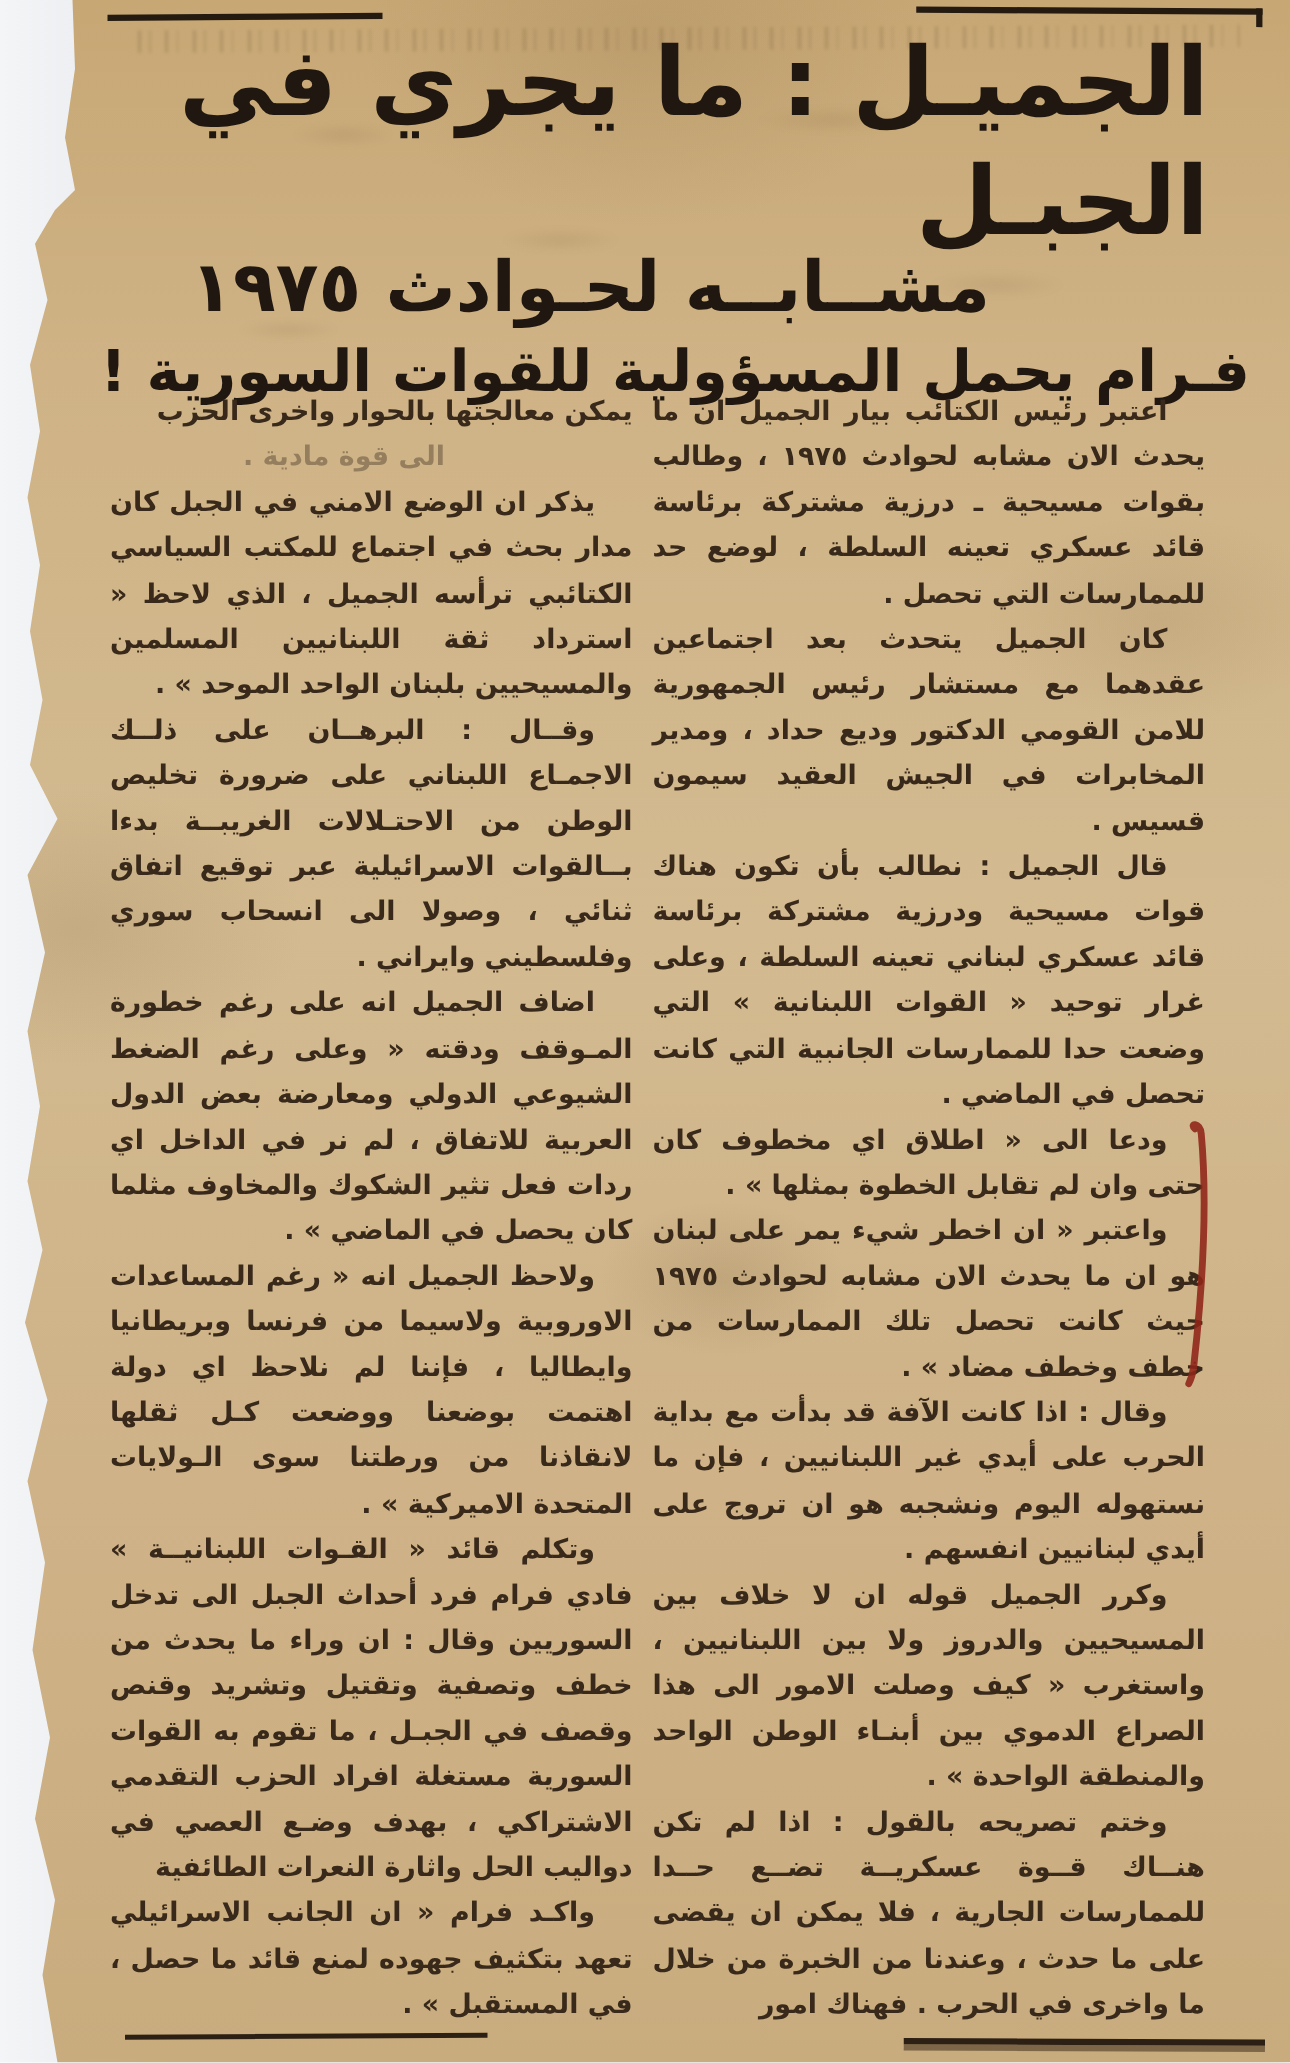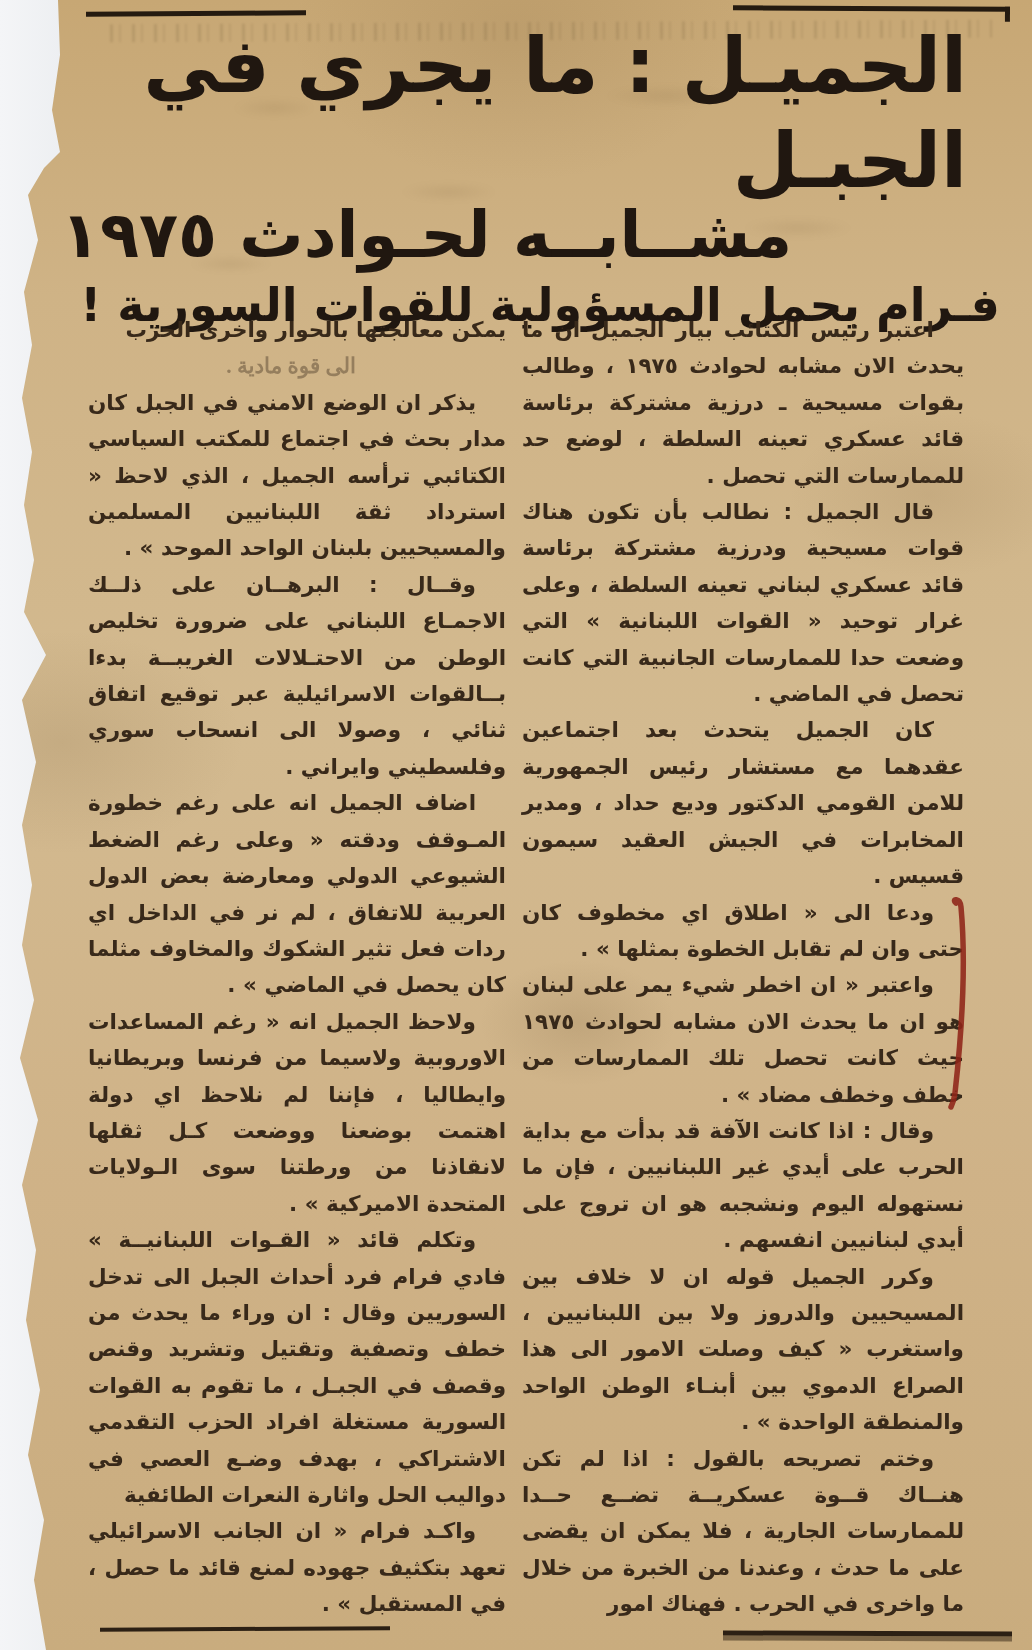--- a/index.html
+++ b/index.html
@@ -36,30 +36,30 @@
     background:repeating-linear-gradient(90deg, rgba(90,70,40,.55) 0 3px, transparent 3px 9px, rgba(90,70,40,.4) 9px 11px, transparent 11px 22px);}
   .ghost-blot{position:absolute;top:60px;left:100px;right:60px;height:240px;opacity:.11;filter:blur(3px);
     background:
       radial-gradient(60px 14px at 20% 20%, #6a4f2c, transparent 70%),
       radial-gradient(90px 16px at 65% 15%, #6a4f2c, transparent 70%),
       radial-gradient(70px 14px at 40% 55%, #6a4f2c, transparent 70%),
       radial-gradient(80px 15px at 80% 70%, #6a4f2c, transparent 70%),
       radial-gradient(60px 12px at 15% 85%, #6a4f2c, transparent 70%);}
   .headline{position:absolute;top:18px;right:30px;left:60px;color:#201710;direction:rtl;}
   .headline .h1{font-size:76px;font-weight:bold;text-align:right;padding-right:35px;line-height:1.25;letter-spacing:1px;}
-  .headline .h2{font-size:64px;font-weight:bold;text-align:right;padding-right:210px;line-height:1.1;margin-top:-8px;letter-spacing:1px;}
+  .headline .h2{font-size:56px;font-weight:bold;text-align:right;padding-right:210px;line-height:1.1;margin-top:-8px;letter-spacing:1px;}
   .headline .h3{font-size:46px;font-weight:bold;text-align:right;padding-right:2px;line-height:1.2;margin-top:8px;}
   .cols{position:absolute;top:312px;right:68px;left:88px;height:1312px;overflow:hidden;
     display:flex;gap:16px;direction:rtl;}
   .col{font-size:21.5px;line-height:36.4px;font-weight:bold;text-align:justify;color:#38291a;}
   .col-right{flex:0 0 442px;}
   .col-left{flex:1 1 auto;}
   .col p{margin:0;text-indent:30px;}
   .col p.cont{text-indent:0;}
-  .col p.faded{opacity:.38;padding-right:150px;text-indent:0;font-family:Liberation Serif, serif;}
+  .col p.faded{opacity:.38;padding-right:150px;text-indent:0;}
   .endrule{position:absolute;background:#2c2014;}
   .endrule.left{left:100px;top:1627px;width:290px;height:4px;transform:rotate(-.3deg);}
   .endrule.right{left:723px;top:1631px;width:289px;height:5px;box-shadow:0 5px 0 rgba(60,45,25,.55);transform:rotate(.2deg);}
   .redmark{position:absolute;left:936px;top:893px;width:44px;height:222px;}
 </style>
 </head>
 <body>
 
 <div class="paper">
 
@@ -70,22 +70,22 @@
 
   <header class="headline">
     <div class="h1">الجميـل : ما يجري في الجبـل</div>
     <div class="h2">مشــابــه لحـوادث ١٩٧٥</div>
     <div class="h3">فـرام يحمل المسؤولية للقوات السورية !</div>
   </header>
 
   <main class="cols">
     <section class="col col-right">
       <p>اعتبر رئيس الكتائب بيار الجميل ان ما يحدث الان مشابه لحوادث ١٩٧٥ ، وطالب بقوات مسيحية ـ درزية مشتركة برئاسة قائد عسكري تعينه السلطة ، لوضع حد للممارسات التي تحصل .</p>
+      <p>كان الجميل يتحدث بعد اجتماعين عقدهما مع مستشار رئيس الجمهورية للامن القومي الدكتور وديع حداد ، ومدير المخابرات في الجيش العقيد سيمون قسيس .</p>
       <p>قال الجميل : نطالب بأن تكون هناك قوات مسيحية ودرزية مشتركة برئاسة قائد عسكري لبناني تعينه السلطة ، وعلى غرار توحيد « القوات اللبنانية » التي وضعت حدا للممارسات الجانبية التي كانت تحصل في الماضي .</p>
-      <p>كان الجميل يتحدث بعد اجتماعين عقدهما مع مستشار رئيس الجمهورية للامن القومي الدكتور وديع حداد ، ومدير المخابرات في الجيش العقيد سيمون قسيس .</p>
       <p>ودعا الى « اطلاق اي مخطوف كان حتى وان لم تقابل الخطوة بمثلها » .</p>
       <p>واعتبر « ان اخطر شيء يمر على لبنان هو ان ما يحدث الان مشابه لحوادث ١٩٧٥ حيث كانت تحصل تلك الممارسات من خطف وخطف مضاد » .</p>
       <p>وقال : اذا كانت الآفة قد بدأت مع بداية الحرب على أيدي غير اللبنانيين ، فإن ما نستهوله اليوم ونشجبه هو ان تروج على أيدي لبنانيين انفسهم .</p>
       <p>وكرر الجميل قوله ان لا خلاف بين المسيحيين والدروز ولا بين اللبنانيين ، واستغرب « كيف وصلت الامور الى هذا الصراع الدموي بين أبنـاء الوطن الواحد والمنطقة الواحدة » .</p>
       <p>وختم تصريحه بالقول : اذا لم تكن هنــاك قــوة عسكريــة تضــع حــدا للممارسات الجارية ، فلا يمكن ان يقضى على ما حدث ، وعندنا من الخبرة من خلال ما واخرى في الحرب . فهناك امور</p>
     </section>
     <section class="col col-left">
       <p class="cont">يمكن معالجتها بالحوار واخرى الحزب</p>
       <p class="cont faded">الى قوة مادية .</p>
       <p>يذكر ان الوضع الامني في الجبل كان مدار بحث في اجتماع للمكتب السياسي الكتائبي ترأسه الجميل ، الذي لاحظ « استرداد ثقة اللبنانيين المسلمين والمسيحيين بلبنان الواحد الموحد » .</p>

